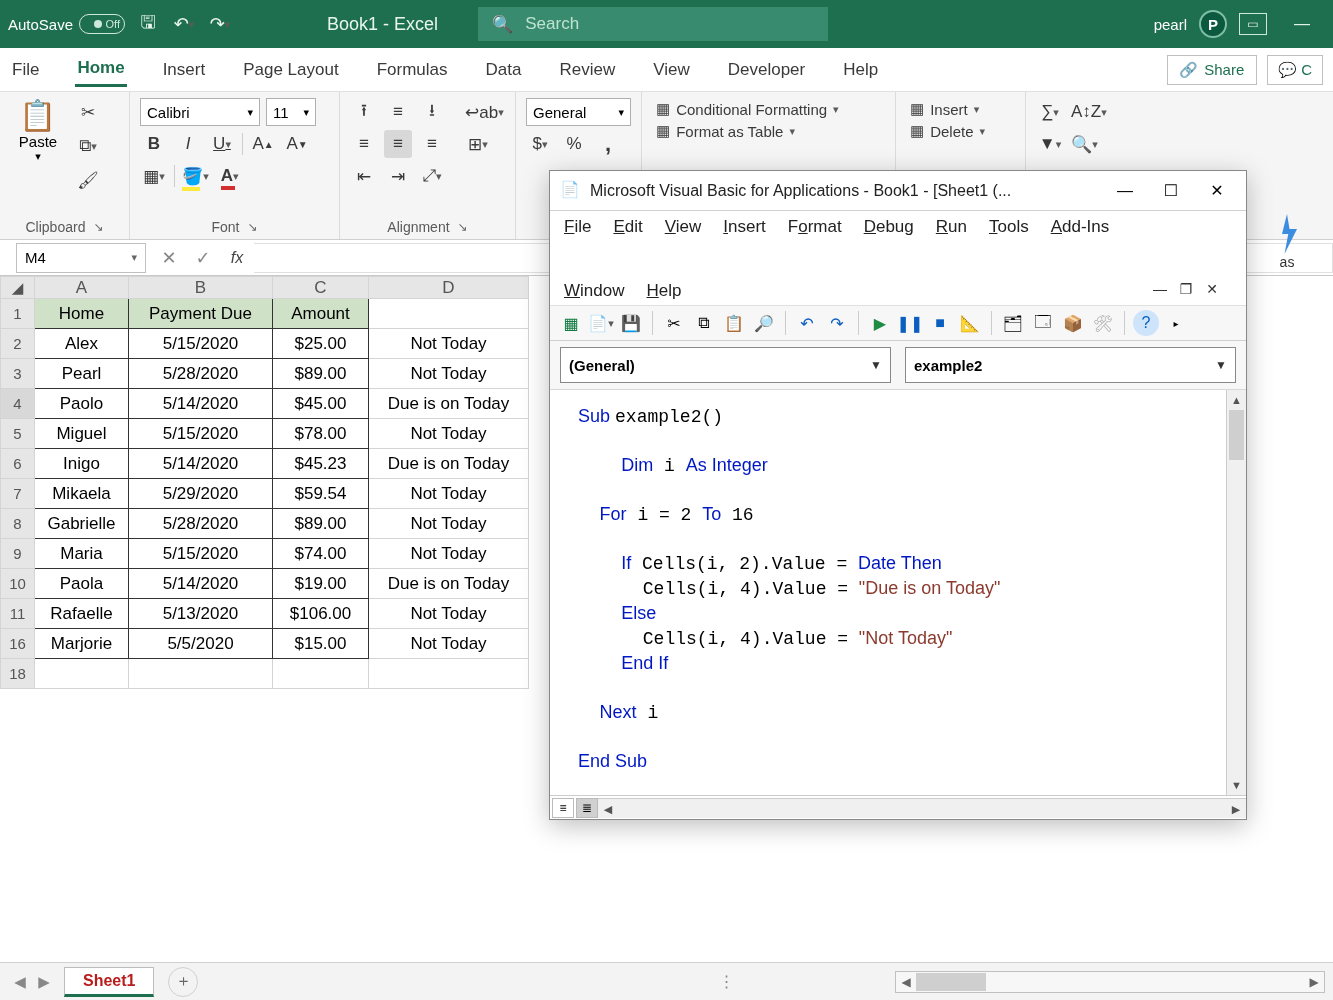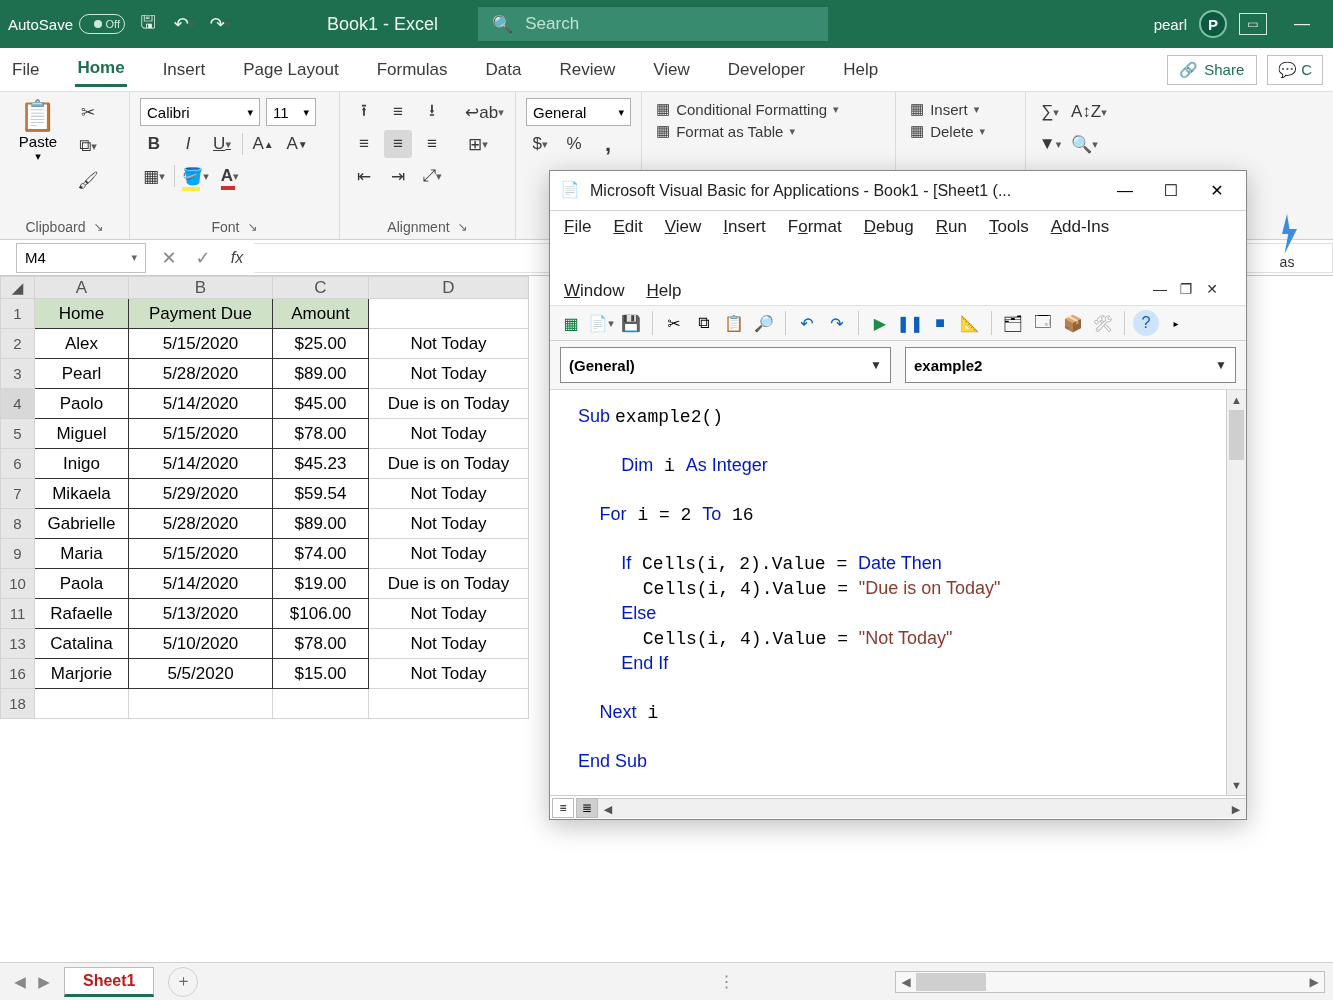--- a/index.html
+++ b/index.html
@@ -407,27 +407,20 @@
           <td>Due is on Today</td>
         </tr>
         <tr>
           <td class="rowhdr">11</td>
           <td class="datacell">Rafaelle</td>
           <td class="datacell">5/13/2020</td>
           <td class="datacell">$106.00</td>
           <td>Not Today</td>
         </tr>
         <tr>
-          <td class="rowhdr">13</td>
-          <td class="datacell">Catalina</td>
-          <td class="datacell">5/10/2020</td>
-          <td class="datacell">$78.00</td>
-          <td>Not Today</td>
-        </tr>
-        <tr>
           <td class="rowhdr">16</td>
           <td class="datacell">Marjorie</td>
           <td class="datacell">5/5/2020</td>
           <td class="datacell">$15.00</td>
           <td>Not Today</td>
         </tr>
         <tr>
           <td class="rowhdr">18</td>
           <td></td>
           <td></td>

